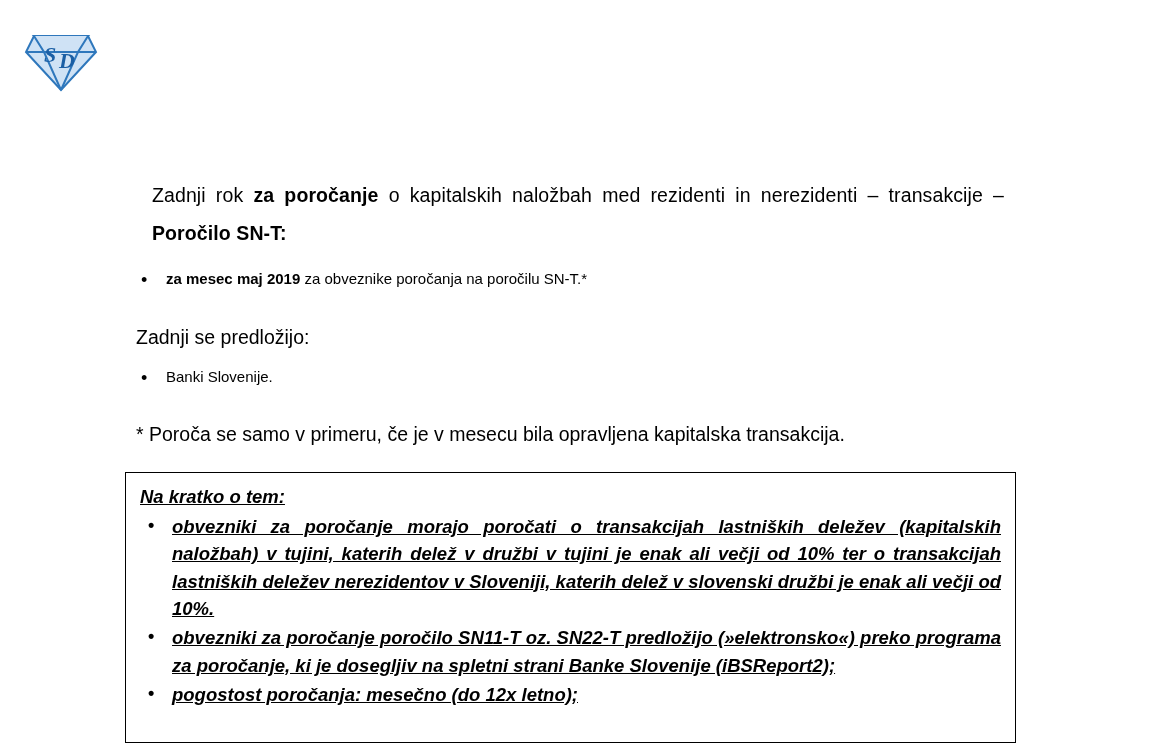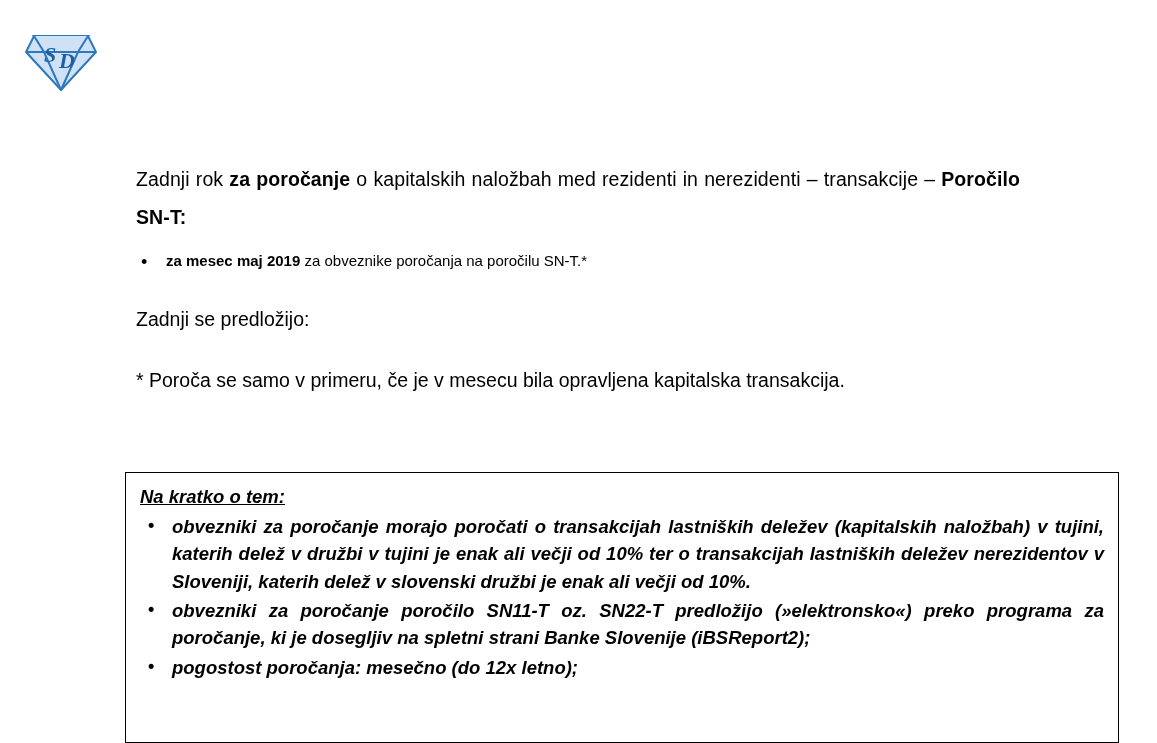--- a/index.html
+++ b/index.html
@@ -33,21 +33,21 @@
   .content {
     position: absolute;
     left: 136px;
     top: 160px;
     width: 884px;
   }
   .para {
     font-size: 19.5px;
     line-height: 1.95;
     text-align: justify;
-    margin: 0;
+    margin: 16px;
     letter-spacing: 0.1px;
   }
   .para-justify {
     text-align: justify;
     text-justify: inter-word;
   }
   b, .b { font-weight: bold; }
 
   ul.bullets {
     list-style: none;
@@ -74,40 +74,41 @@
     font-size: 19.5px;
     line-height: 1.5;
     margin: 0;
   }
 
   
   .box {
     position: absolute;
     left: 125px;
     top: 472px;
-    width: 994px;
+    width: 891px;
     min-height: 271px;
     border: 1.5px solid #000;
     box-sizing: border-box;
     padding: 10px 14px 0 14px;
     background: #fff;
     overflow: hidden;
   }
   .box-title {
     font-style: italic;
     font-weight: bold;
     font-size: 18.5px;
     text-decoration: underline;
     line-height: 1.5;
     margin: 0 0 2px 0;
   }
   ul.box-list {
     list-style: none;
     margin: 0;
     padding: 0;
+    text-decoration: underline;
   }
   ul.box-list > li {
     position: relative;
     padding-left: 32px;
     font-style: italic;
     font-weight: bold;
     font-size: 18.5px;
     line-height: 1.48;
     text-align: justify;
     margin-bottom: 2px;
@@ -151,20 +152,25 @@
     <ul class="bullets">
       <li>
         <b>za mesec maj 2019</b><span> za obveznike poročanja na poročilu SN-T.*</span>
       </li>
     </ul>
 
     <div class="gap-lg"></div>
 
     <p class="simple-line">Zadnji se predložijo:</p>
 
+    <ul class="bullets">
+      <li>
+        <span>Banki Slovenije.</span>
+      </li>
+    </ul>
 
     <div class="gap-lg"></div>
 
     <p class="simple-line">* Poroča se samo v primeru, če je v mesecu bila opravljena kapitalska transakcija.</p>
   </div>
 
   <div class="box">
     <p class="box-title">Na kratko o tem:</p>
     <ul class="box-list">
       <li>obvezniki za poročanje morajo poročati o transakcijah lastniških deležev (kapitalskih naložbah) v tujini, katerih delež v družbi v tujini je enak ali večji od 10% ter o transakcijah lastniških deležev nerezidentov v Sloveniji, katerih delež v slovenski družbi je enak ali večji od 10%.</li>

